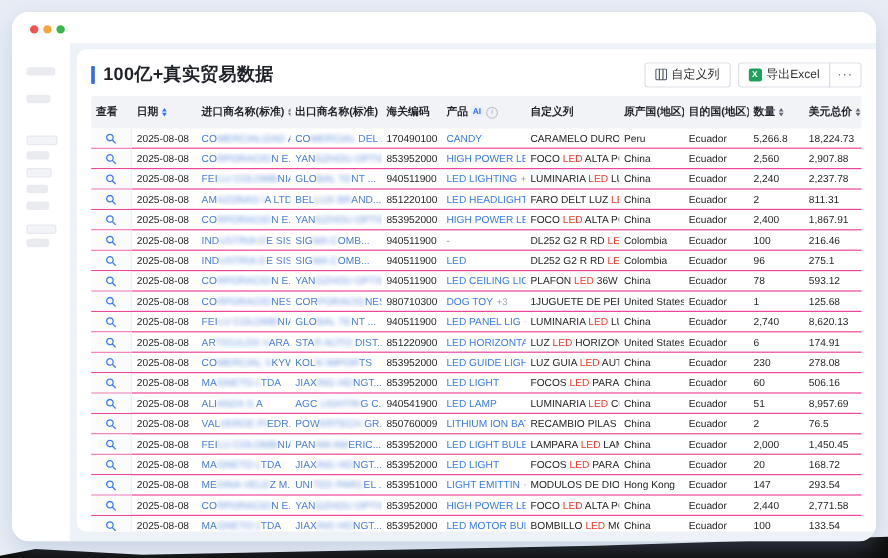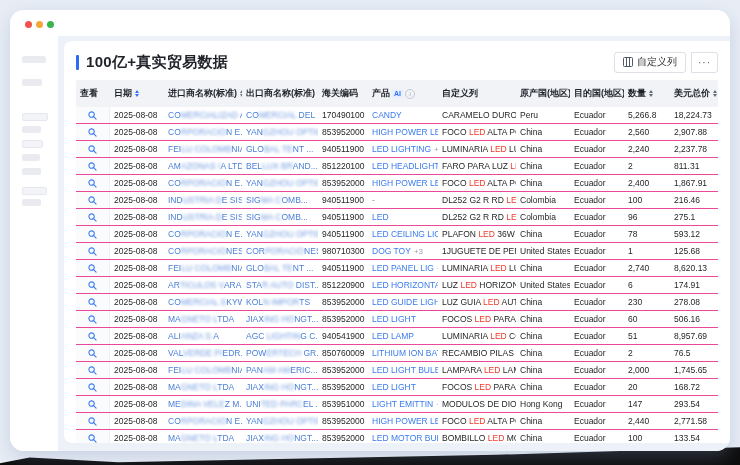--- a/index.html
+++ b/index.html
@@ -103,20 +103,24 @@
           <div class="actions">
             <button class="btn">
               <svg width="10" height="10" viewBox="0 0 10 10">
                   <rect x="0.5" y="0.5" width="9" height="9" rx="1" fill="none" stroke="#4e5969"></rect>
                   <line x1="3.5" y1="0.5" x2="3.5" y2="9.5" stroke="#4e5969"></line>
                   <line x1="6.5" y1="0.5" x2="6.5" y2="9.5" stroke="#4e5969"></line>
                 </svg>
               <span>自定义列</span>
             </button>
             <span class="btn-group">
+              <button class="btn left">
+                <span class="xls">X</span>
+                <span>导出Excel</span>
+              </button>
               <button class="btn more">
                 <span>···</span>
               </button>
             </span>
           </div>
         </div>
         <div class="tablewrap">
           <div class="thead" id="thead">
               <div class="th">
                 <span>查看</span>
@@ -230,21 +234,21 @@
                   <svg width="9" height="9" viewBox="0 0 10 10">
                     <circle cx="4" cy="4" r="3" fill="none" stroke="#3a7bf0" stroke-width="1.2"></circle>
                     <line x1="6.3" y1="6.3" x2="9" y2="9" stroke="#3a7bf0" stroke-width="1.2" stroke-linecap="round"></line>
                   </svg>
                 </div>
                 <div class="td ">2025-08-08</div>
                 <div class="td name"><span>AM</span><span class="blur">AZONAS I</span><span>A LTDA</span></div>
                 <div class="td name"><span>BEL</span><span class="blur">LUX BR</span><span>AND...</span></div>
                 <div class="td ">851220100</div>
                 <div class="td "><span class="prod">LED HEADLIGHT</span></div>
-                <div class="td "><span>FARO PARA LUZ </span><span class="hl">LE</span></div>
+                <div class="td "><span>FARO DELT LUZ </span><span class="hl">LE</span></div>
                 <div class="td ">China</div>
                 <div class="td ">Ecuador</div>
                 <div class="td ">2</div>
                 <div class="td ">811.31</div>
               </div>
               <div class="tr">
                 <div class="td c0">
                   <svg width="9" height="9" viewBox="0 0 10 10">
                     <circle cx="4" cy="4" r="3" fill="none" stroke="#3a7bf0" stroke-width="1.2"></circle>
                     <line x1="6.3" y1="6.3" x2="9" y2="9" stroke="#3a7bf0" stroke-width="1.2" stroke-linecap="round"></line>
@@ -450,21 +454,21 @@
                 </div>
                 <div class="td ">2025-08-08</div>
                 <div class="td name"><span>FEI</span><span class="blur">LU COLOMB</span><span>NIA ...</span></div>
                 <div class="td name"><span>PAN</span><span class="blur">AM AM</span><span>ERIC...</span></div>
                 <div class="td ">853952000</div>
                 <div class="td "><span class="prod">LED LIGHT BULB</span></div>
                 <div class="td "><span>LAMPARA </span><span class="hl">LED</span><span> LAM</span></div>
                 <div class="td ">China</div>
                 <div class="td ">Ecuador</div>
                 <div class="td ">2,000</div>
-                <div class="td ">1,745.65</div>
+                <div class="td ">1,450.45</div>
               </div>
               <div class="tr">
                 <div class="td c0">
                   <svg width="9" height="9" viewBox="0 0 10 10">
                     <circle cx="4" cy="4" r="3" fill="none" stroke="#3a7bf0" stroke-width="1.2"></circle>
                     <line x1="6.3" y1="6.3" x2="9" y2="9" stroke="#3a7bf0" stroke-width="1.2" stroke-linecap="round"></line>
                   </svg>
                 </div>
                 <div class="td ">2025-08-08</div>
                 <div class="td name"><span>MA</span><span class="blur">GNETO L</span><span>TDA</span></div>

